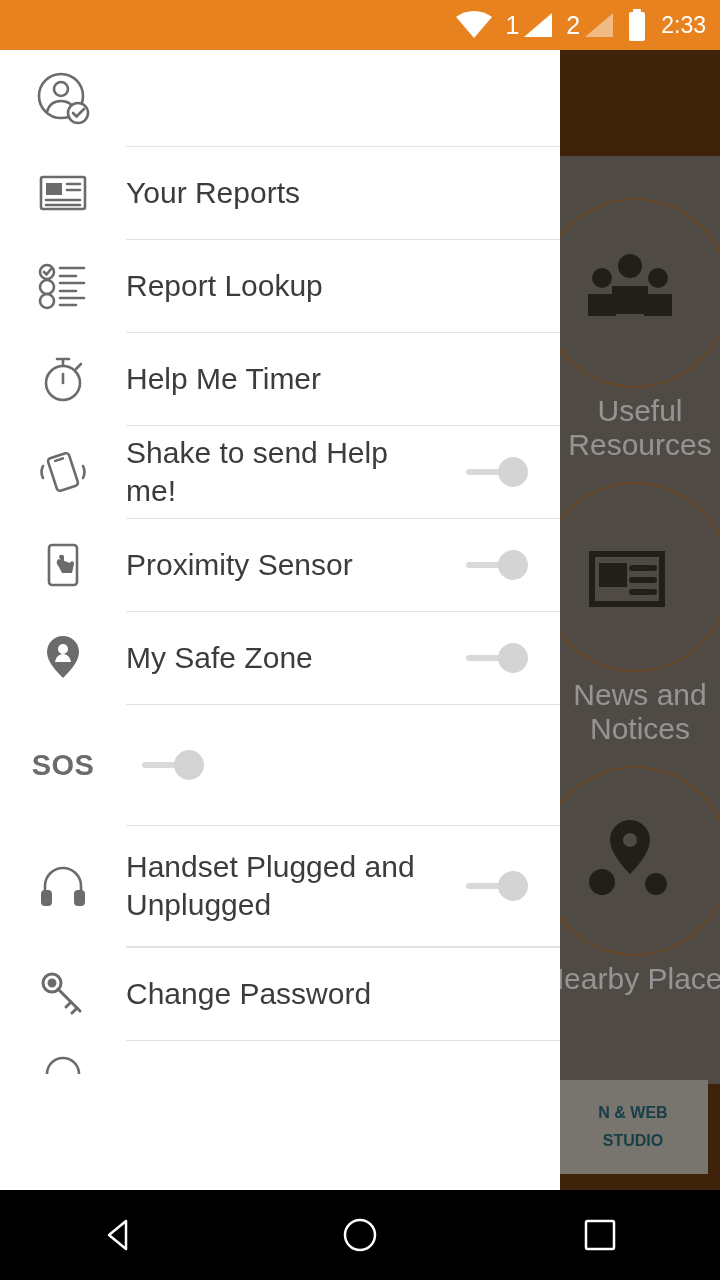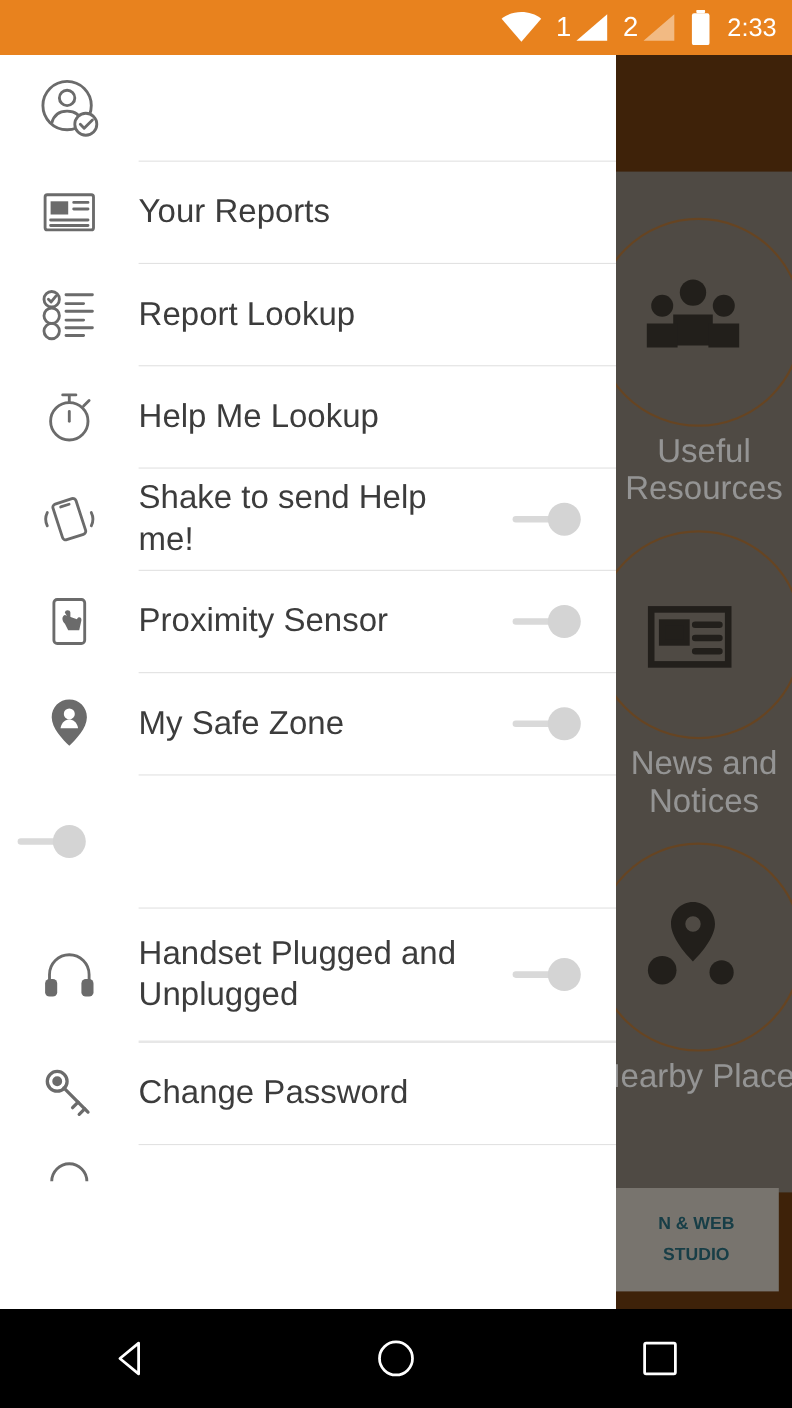--- a/index.html
+++ b/index.html
@@ -252,21 +252,21 @@
 
     <div class="row">
       <div class="icon-cell">
         <svg width="52" height="52" viewBox="0 0 52 52" fill="none" stroke="#6b6b6b" stroke-width="2.6">
           <circle cx="26" cy="30" r="17"></circle>
           <path d="M26 30v-9" stroke-linecap="round"></path>
           <path d="M20 6h12M26 6v7" stroke-linecap="round"></path>
           <path d="M39 16l5-5" stroke-linecap="round"></path>
         </svg>
       </div>
-      <div class="label">Help Me Lookup</div>
+      <div class="label">Help Me Timer</div>
       <div class="toggle-cell"></div>
     </div>
     <div class="divider"></div>
 
     <div class="row">
       <div class="icon-cell">
         <svg width="52" height="52" viewBox="0 0 52 52" fill="none" stroke="#6b6b6b" stroke-width="2.6">
           <g transform="rotate(-18 26 26)">
             <rect x="15" y="9" width="22" height="34" rx="3"></rect>
             <path d="M22 13h8" stroke-linecap="round"></path>
@@ -314,20 +314,23 @@
       <div class="toggle-cell">
         <div class="switch">
           <div class="track"></div>
           <div class="knob"></div>
         </div>
       </div>
     </div>
     <div class="divider"></div>
 
     <div class="row" style="min-height:120px;">
+      <div class="icon-cell">
+        <span class="sos-text">SOS</span>
+      </div>
       <div class="toggle-cell">
         <div class="switch">
           <div class="track"></div>
           <div class="knob"></div>
         </div>
       </div>
     </div>
     <div class="divider"></div>
 
     <div class="row" style="min-height:120px;">

